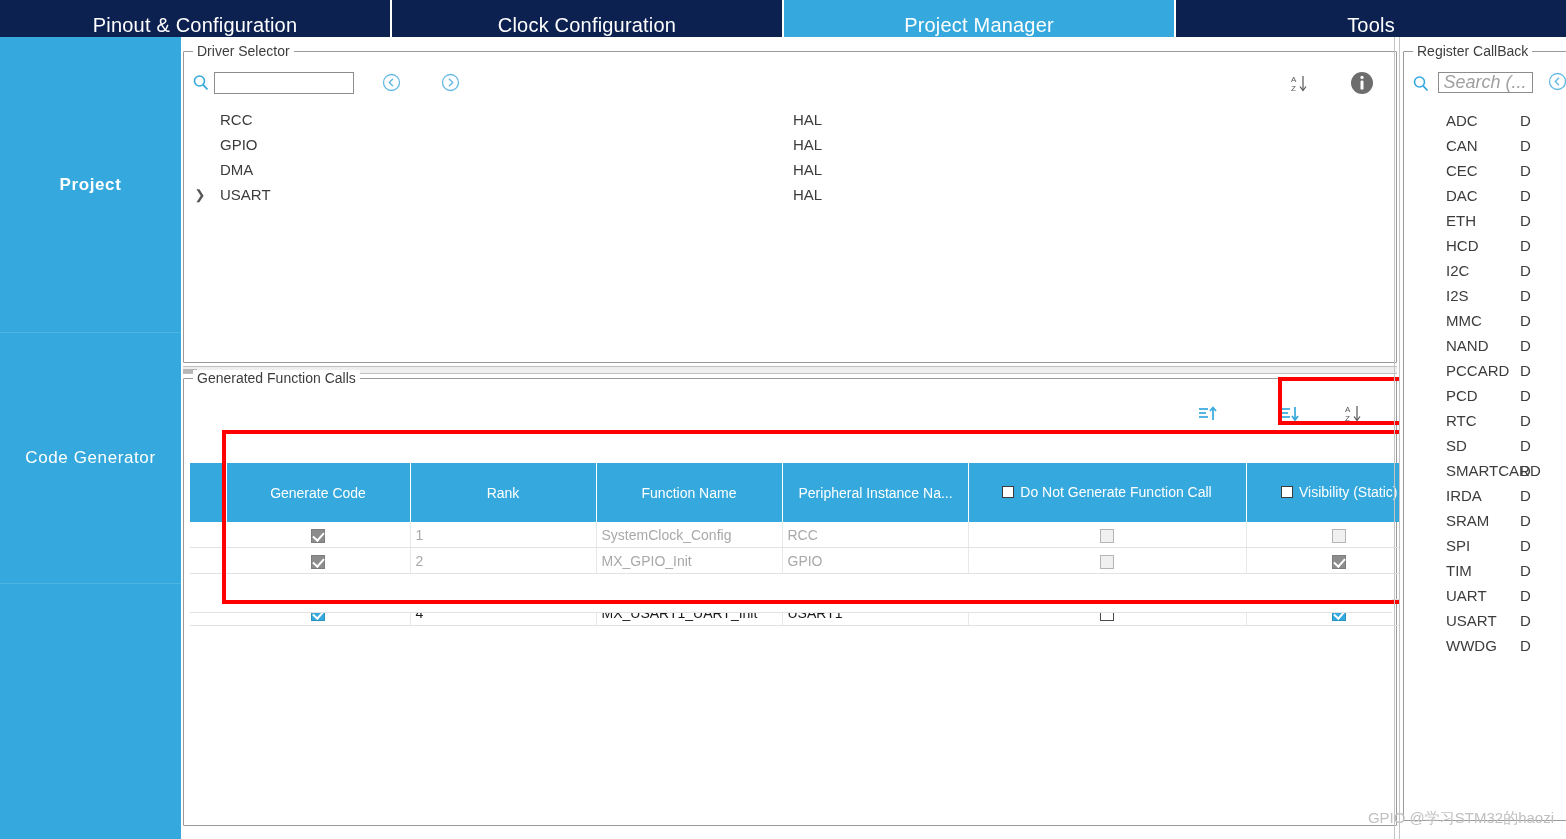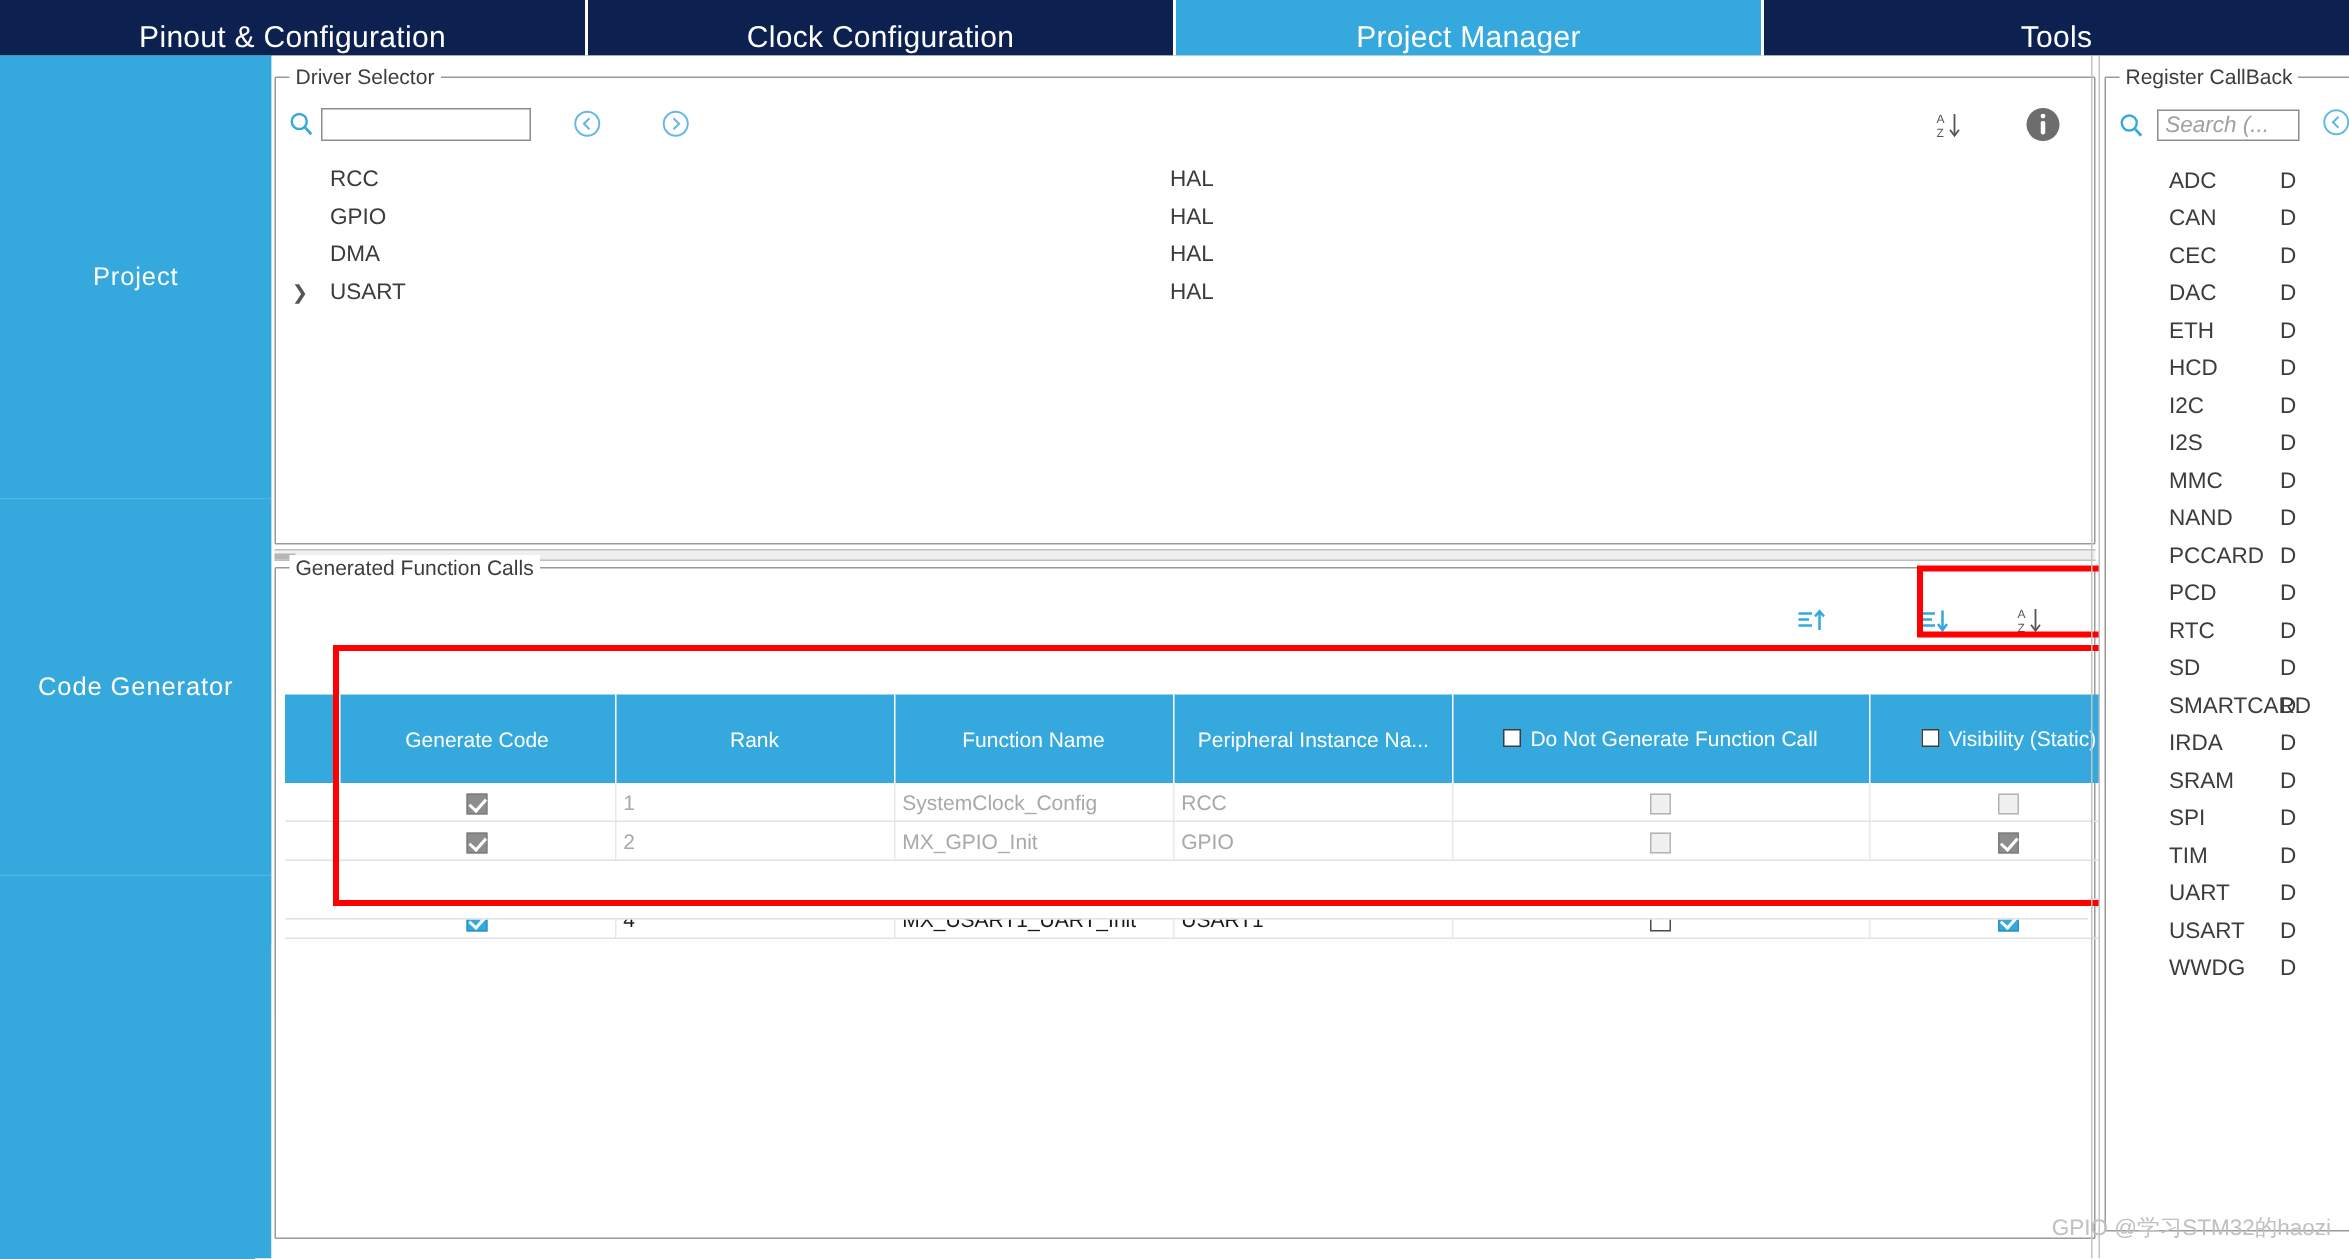--- a/index.html
+++ b/index.html
@@ -46,21 +46,21 @@
   .side-item {
     display: flex; align-items: center; justify-content: center;
     color: #ffffff;
     font-size: 17px;
     letter-spacing: 0.6px;
     box-sizing: border-box;
     cursor: pointer;
     user-select: none;
     border-bottom: 1px solid #4fb6e2;
   }
-  .side-item.s0 { height: 296px; background: #35a9dd; }
+  .side-item.s0 { height: 296px; background: #35a9dd; font-weight: bold; }
   .side-item.s1 { height: 251px; background: #35a9dd; }
   .side-item.s2 { height: 238px; background: #80cbeb; }
   .side-rest  { height: 46px;  background: #35a9dd; }
 
   
   .main {
     position: absolute; left: 181px; top: 37px;
     width: 1219px; height: 802px;
     background: #ffffff;
   }
@@ -126,21 +126,21 @@
     height: 25px;
     display: flex; align-items: center;
     font-size: 15px; color: #3c3c3c;
     cursor: pointer;
   }
   .drv-chev {
     width: 20px; text-align: center; color: #555; font-size: 13px;
     display: inline-block;
   }
   .drv-name { width: 560px; padding-left: 10px; }
-  .drv-hal  { width: 200px; }
+  .drv-hal  { width: 200px; margin-left: 13px; }
 
   
   .splitter {
     position: absolute; left: 2px; top: 329px;
     width: 1214px; height: 8px;
     background: #efefef;
     border-top: 1px solid #bfbfbf;
     border-bottom: 1px solid #bfbfbf;
     box-sizing: border-box;
     cursor: row-resize;
@@ -247,21 +247,21 @@
     position: absolute; left: 1400px; top: 37px;
     width: 166px; height: 802px;
     background: #ffffff;
   }
   #rc-panel { left: 3px; top: 14px; width: 300px; height: 770px; }
 
   .rc-toolbar { position: absolute; left: 8px; top: 20px; height: 26px; }
   .rc-search {
     width: 95px; height: 21px;
     border: 1px solid #8c8c8c; background: #fff;
-    font-size: 15px; padding: 0 4px; box-sizing: border-box; outline: none;
+    font-size: 18px; padding: 0 4px; box-sizing: border-box; outline: none;
     font-family: "Liberation Sans", sans-serif;
   }
   .rc-search::placeholder { color: #a0a0a0; font-style: italic; }
 
   .rc-list { position: absolute; left: 8px; top: 56px; width: 290px; }
   .rc-row {
     height: 25px; display: flex; align-items: center;
     font-size: 15px; color: #3c3c3c; cursor: pointer;
   }
   .rc-name { width: 108px; padding-left: 34px; box-sizing: border-box; }

